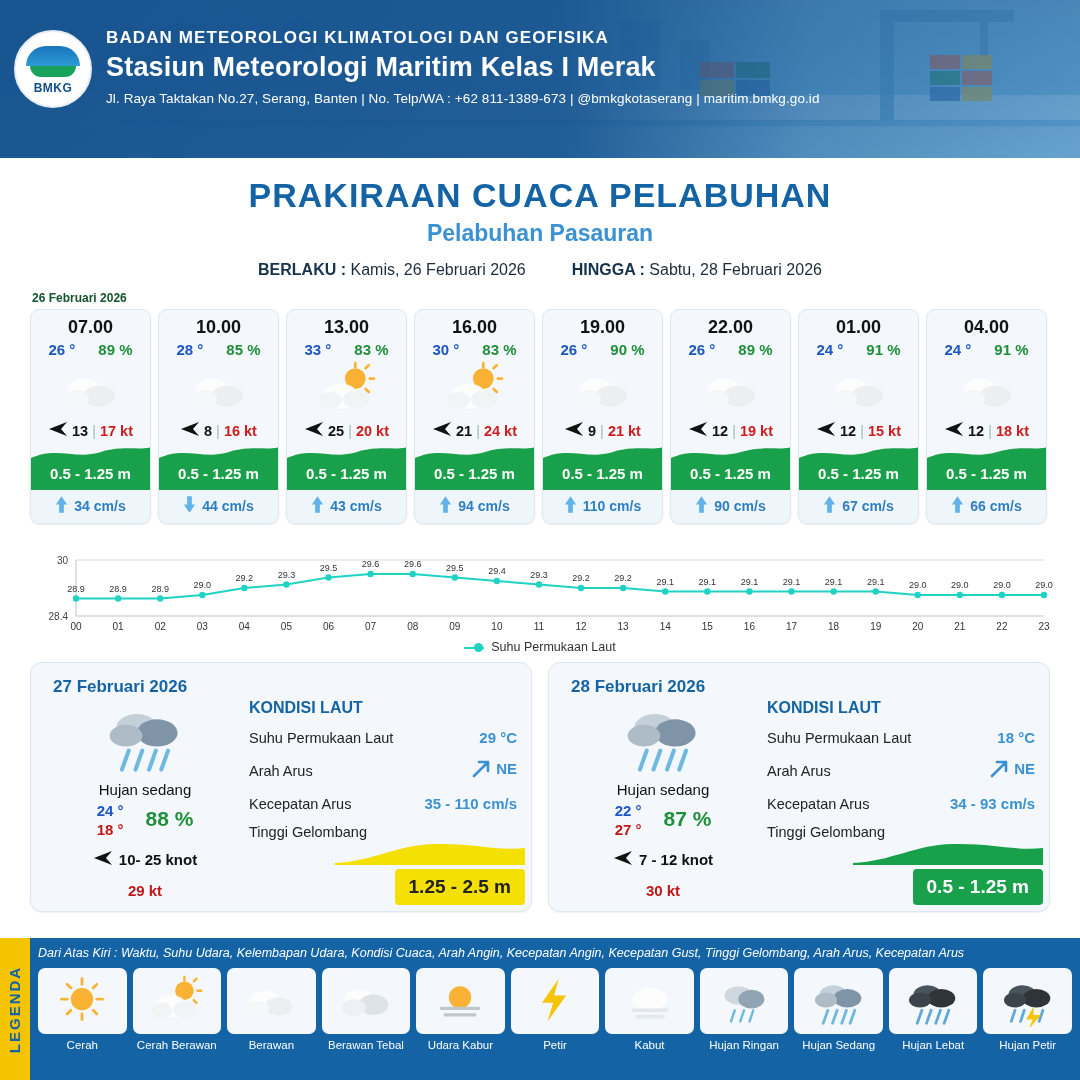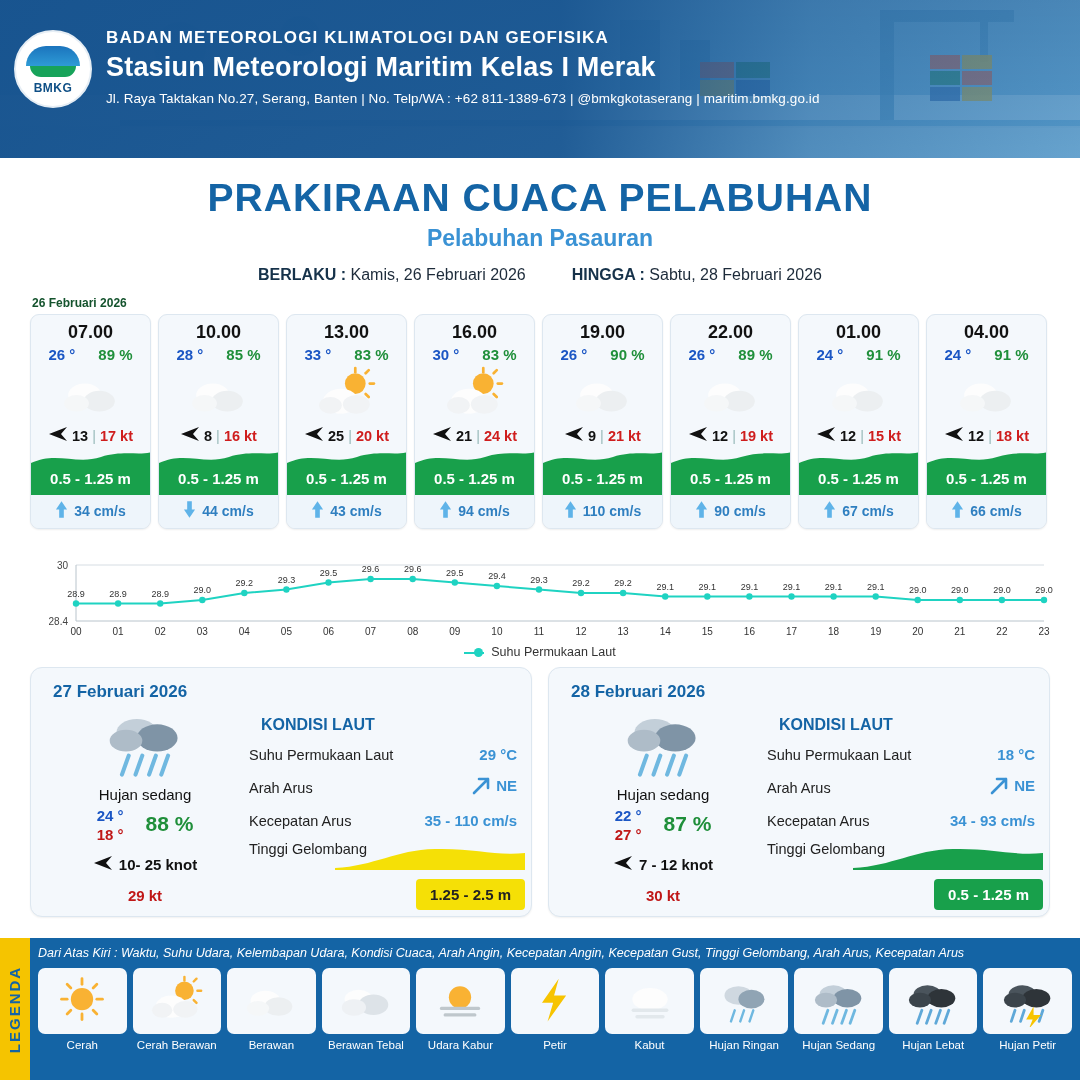--- a/index.html
+++ b/index.html
@@ -43,21 +43,21 @@
   .logo .lg-text {
     font-size:12px; font-weight:bold; color:#0f4f86; letter-spacing:.5px; margin-top:3px;
   }
   .hdr-text { position:absolute; left:106px; top:28px; color:#fff; }
   .hdr-l1 { font-size:17px; font-weight:bold; letter-spacing:1.1px; }
   .hdr-l2 { font-size:27px; font-weight:bold; margin-top:4px; letter-spacing:.2px; }
   .hdr-l3 { font-size:13.5px; margin-top:8px; letter-spacing:.1px; }
 
   
   .title-main {
-    text-align:center; color:#1464a5; font-size:39px; font-weight:bold;
+    text-align:center; color:#1464a5; font-size:34px; font-weight:bold;
     letter-spacing:1px; margin-top:18px;
   }
   .title-sub {
     text-align:center; color:#3a92d4; font-size:23px; font-weight:bold;
     margin-top:5px;
   }
   .valid-row {
     display:flex; justify-content:center; gap:46px; margin-top:14px;
     font-size:16px; color:#1d2b3a;
   }
@@ -125,26 +125,26 @@
   .p-left { position:absolute; left:14px; top:36px; width:200px; text-align:center; }
   .p-cond { font-size:15px; color:#111; margin-top:2px; }
   .p-temps { margin-top:4px; line-height:1.25; }
   .p-tmin { color:#1b56c4; font-weight:bold; font-size:15px; }
   .p-tmax { color:#c01717; font-weight:bold; font-size:15px; }
   .p-hum { color:#1f8f3a; font-weight:bold; font-size:21px; }
   .p-row-hum { display:flex; align-items:center; justify-content:center; gap:22px; }
   .p-wind { display:flex; align-items:center; justify-content:center; gap:6px; margin-top:10px; font-size:15px; font-weight:bold; color:#111; }
   .p-gust { color:#c01717; font-weight:bold; font-size:15px; margin-top:13px; }
   .p-right { position:absolute; left:218px; top:36px; right:14px; }
-  .p-right h4 { margin:12px; color:#1464a5; font-size:16px; font-weight:bold; }
+  .p-right h4 { margin:0; color:#1464a5; font-size:16px; font-weight:bold; }
   .p-item { display:flex; justify-content:space-between; align-items:center; margin-top:12px; font-size:14.5px; color:#222; }
   .p-val { color:#3a92d4; font-weight:bold; font-size:15px; }
   .p-badge {
     position:absolute; right:6px; bottom:6px;
-    background:#f5e006; color:#222; font-weight:bold; font-size:15px;
+    background:#f5e006; color:#222; font-weight:bold; font-size:19px;
     padding:7px 14px; border-radius:4px;
   }
   .p-badge.green { background:#18a04b; color:#fff; }
 
   
   .legenda {
     position:absolute; left:0; bottom:0; width:1080px; height:142px;
     background:#1464a5;
   }
   .leg-side {

